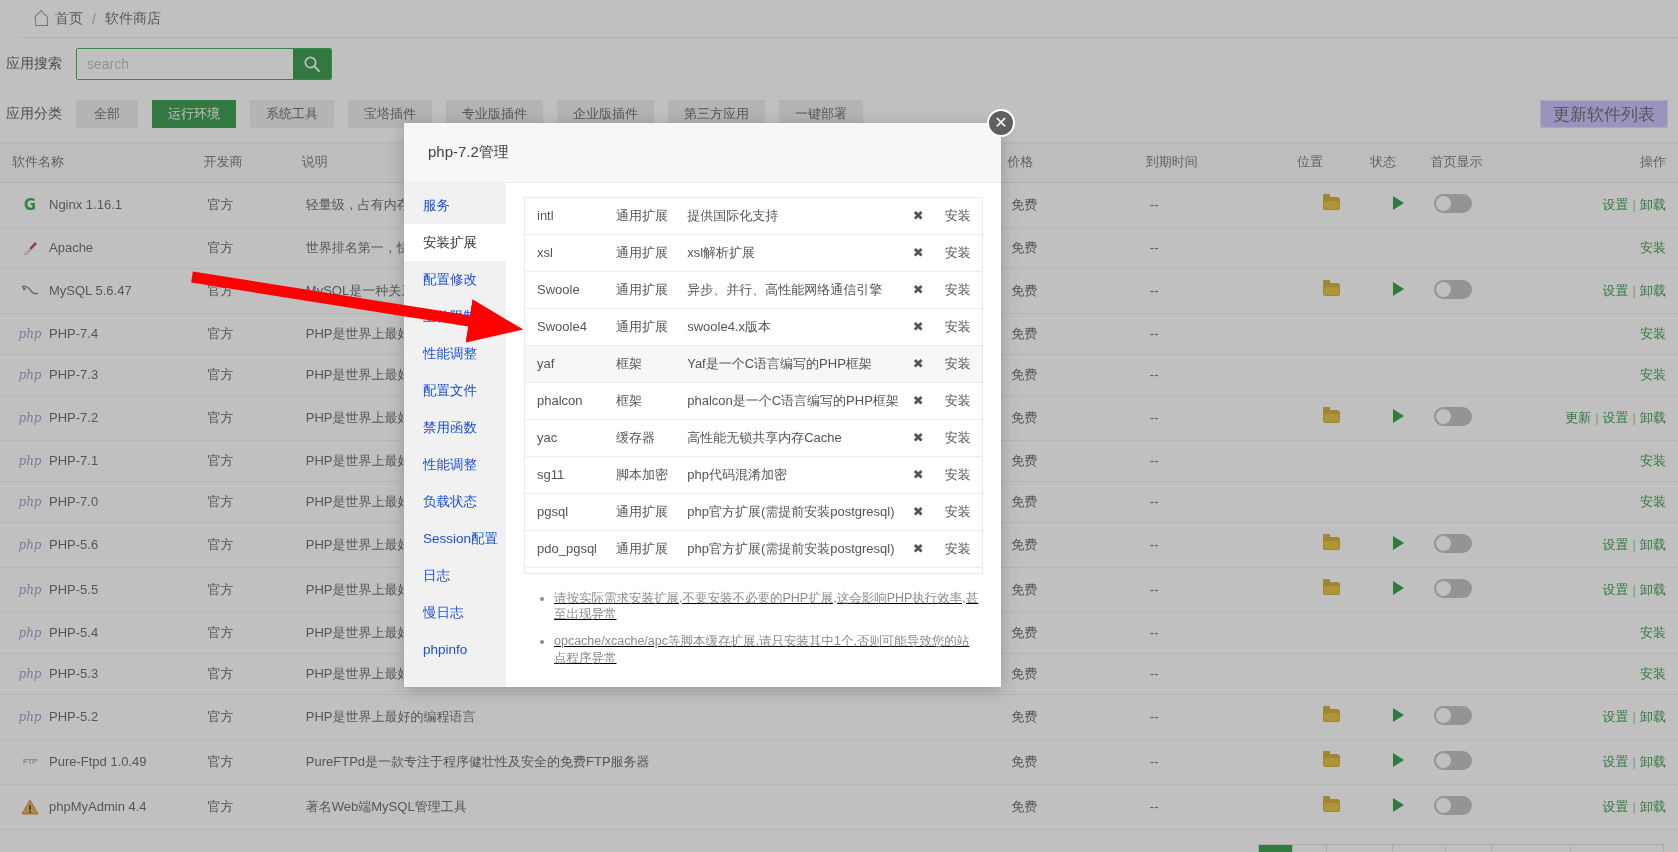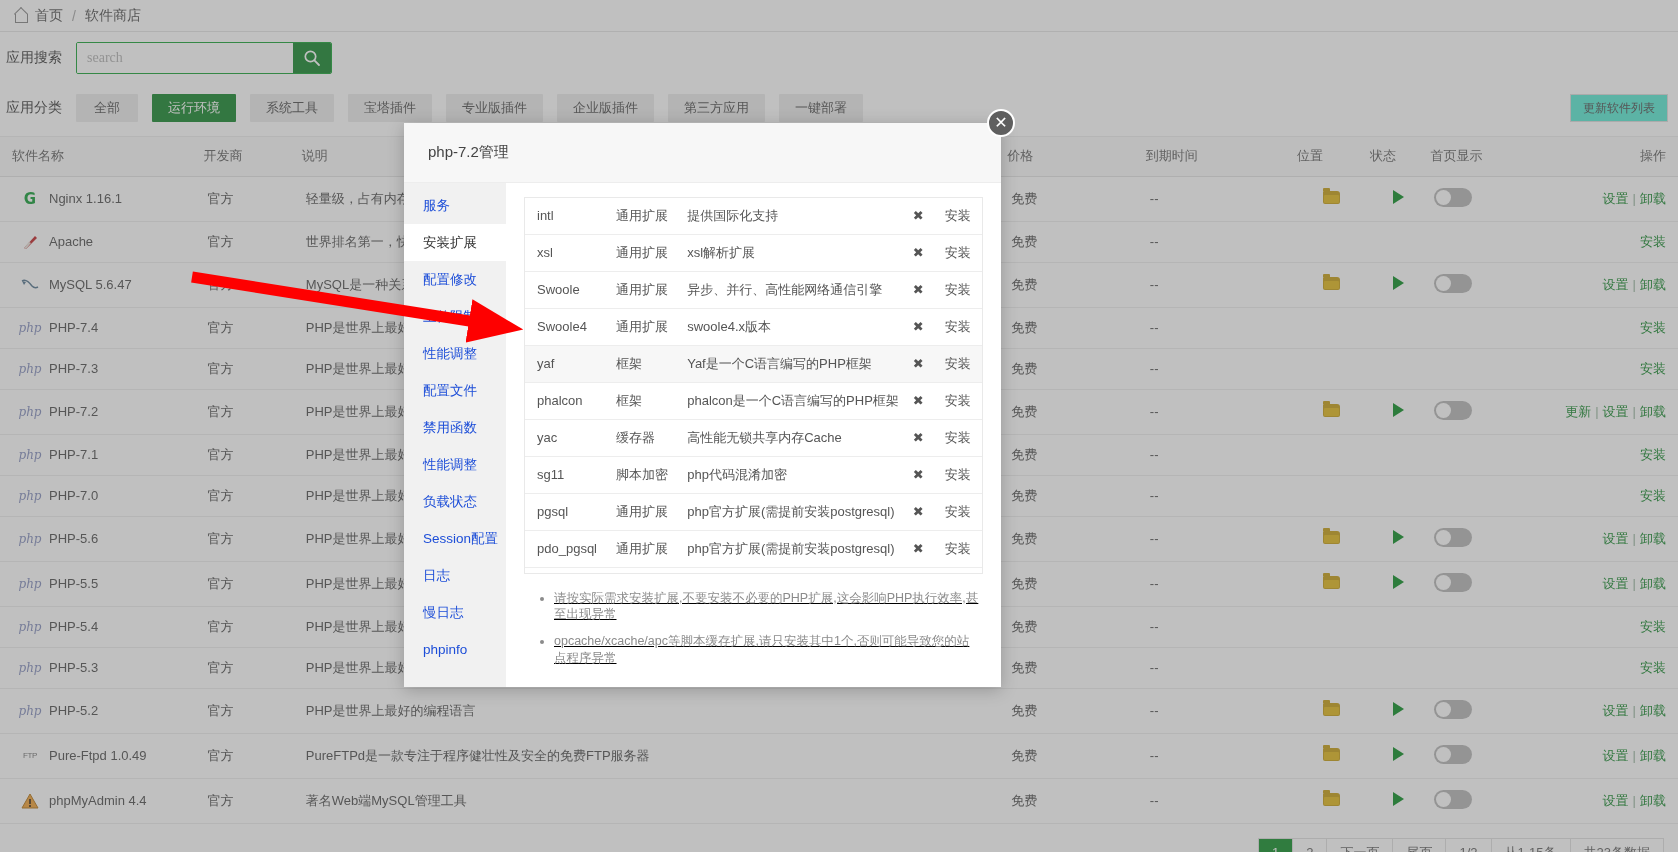--- a/index.html
+++ b/index.html
@@ -20,27 +20,28 @@
     background: #fff;
   }
   #dim-overlay {
     position: absolute; inset: 0;
     background: rgba(90,90,90,0.38);
     z-index: 50;
   }
 
   
   .breadcrumb {
-    height: 32px;
+    height: 38px;
     display: flex; align-items: center;
     padding: 0 14px;
     font-size: 14px;
     color: #5a5a5a;
     background: #fff;
     border-bottom: 1px solid #e6e6e6;
+    margin-left: 20px;
   }
   .breadcrumb .home-icon {
     display: inline-block;
     width: 15px; height: 14px;
     margin-right: 6px;
     position: relative;
   }
   .breadcrumb .home-icon:before {
     content: "";
     position: absolute; left: 1px; top: 5px;
@@ -87,21 +88,21 @@
     border-radius: 2px;
     overflow: hidden;
   }
   .search-box input {
     width: 216px;
     border: none;
     outline: none;
     padding: 0 10px;
     font-size: 14px;
     color: #000000;
-    font-family: Liberation Serif, serif;
+    font-family: Liberation Sans, sans-serif;
   }
   .search-box input::placeholder { color: #b5b5b5; }
   .search-btn {
     width: 38px;
     background: #1c8a32;
     display: flex; align-items: center; justify-content: center;
     cursor: pointer;
     border: none;
   }
   .search-btn svg { display: block; }
@@ -120,23 +121,23 @@
   }
   .cat-tab.active {
     background: #1c8a32;
     color: #fff;
   }
   .update-list-btn {
     margin-left: auto;
     margin-right: 10px;
     height: 28px;
     padding: 0 12px;
-    background: #5eead4;
+    background: #c4b5fd;
     border: 1px solid #ddd;
-    font-size: 12px;
+    font-size: 17px;
     color: #555;
     display: flex; align-items: center;
     cursor: pointer;
   }
 
   
   .sw-table {
     width: 100%;
     border-collapse: collapse;
     background: #fff;

